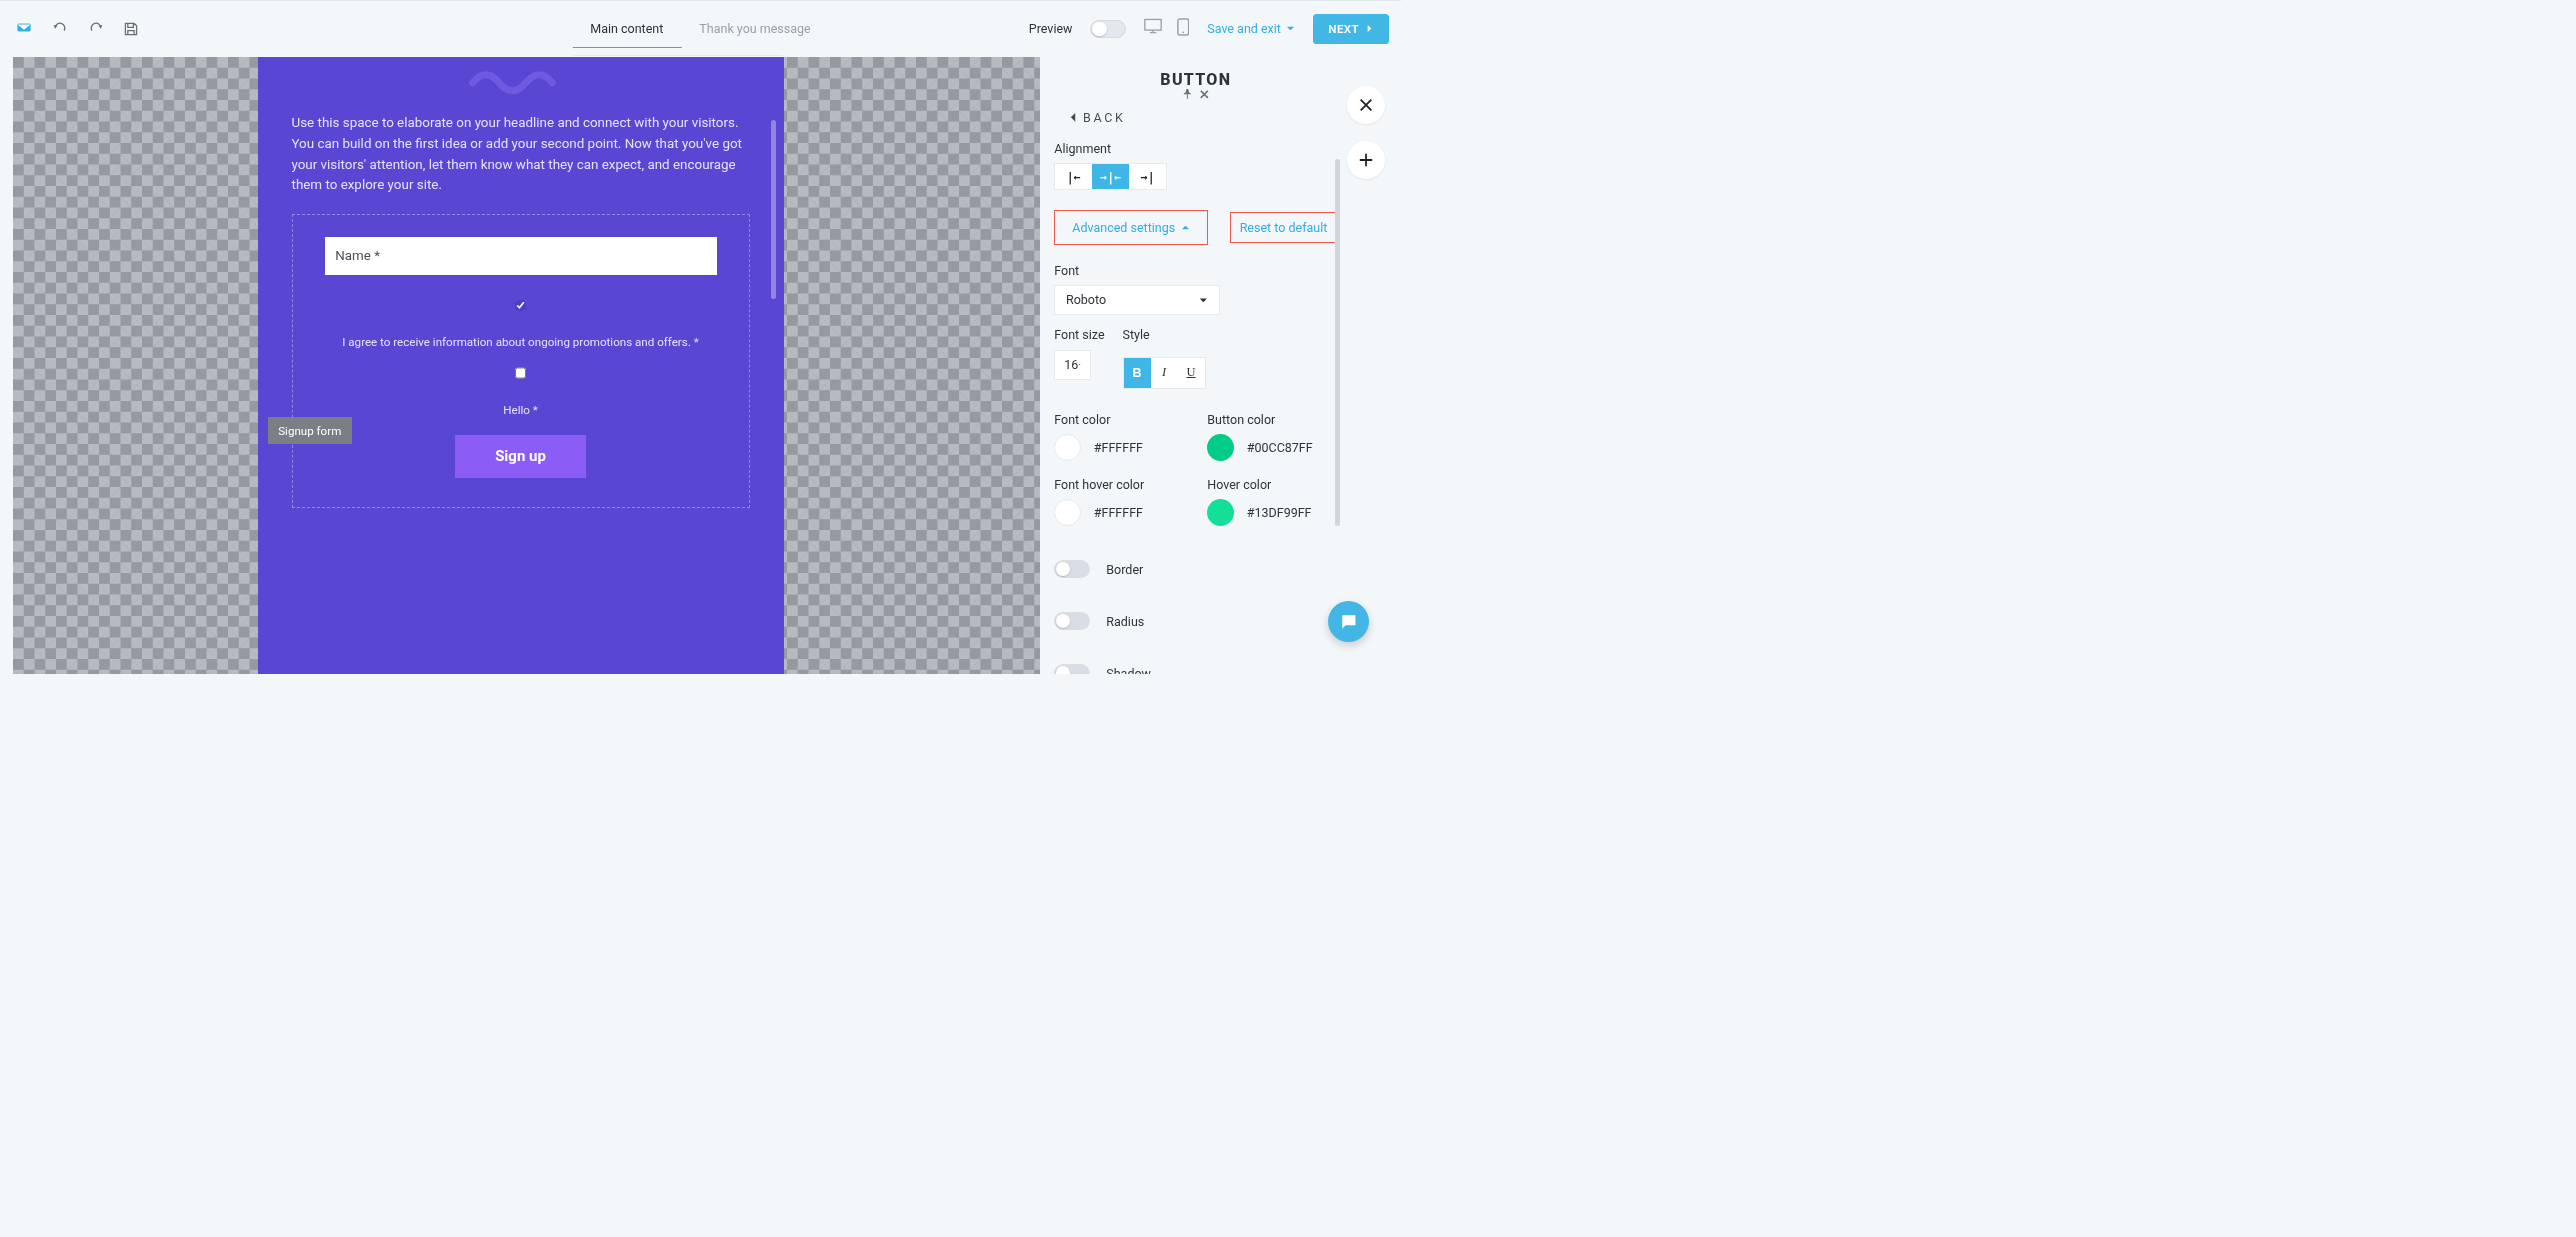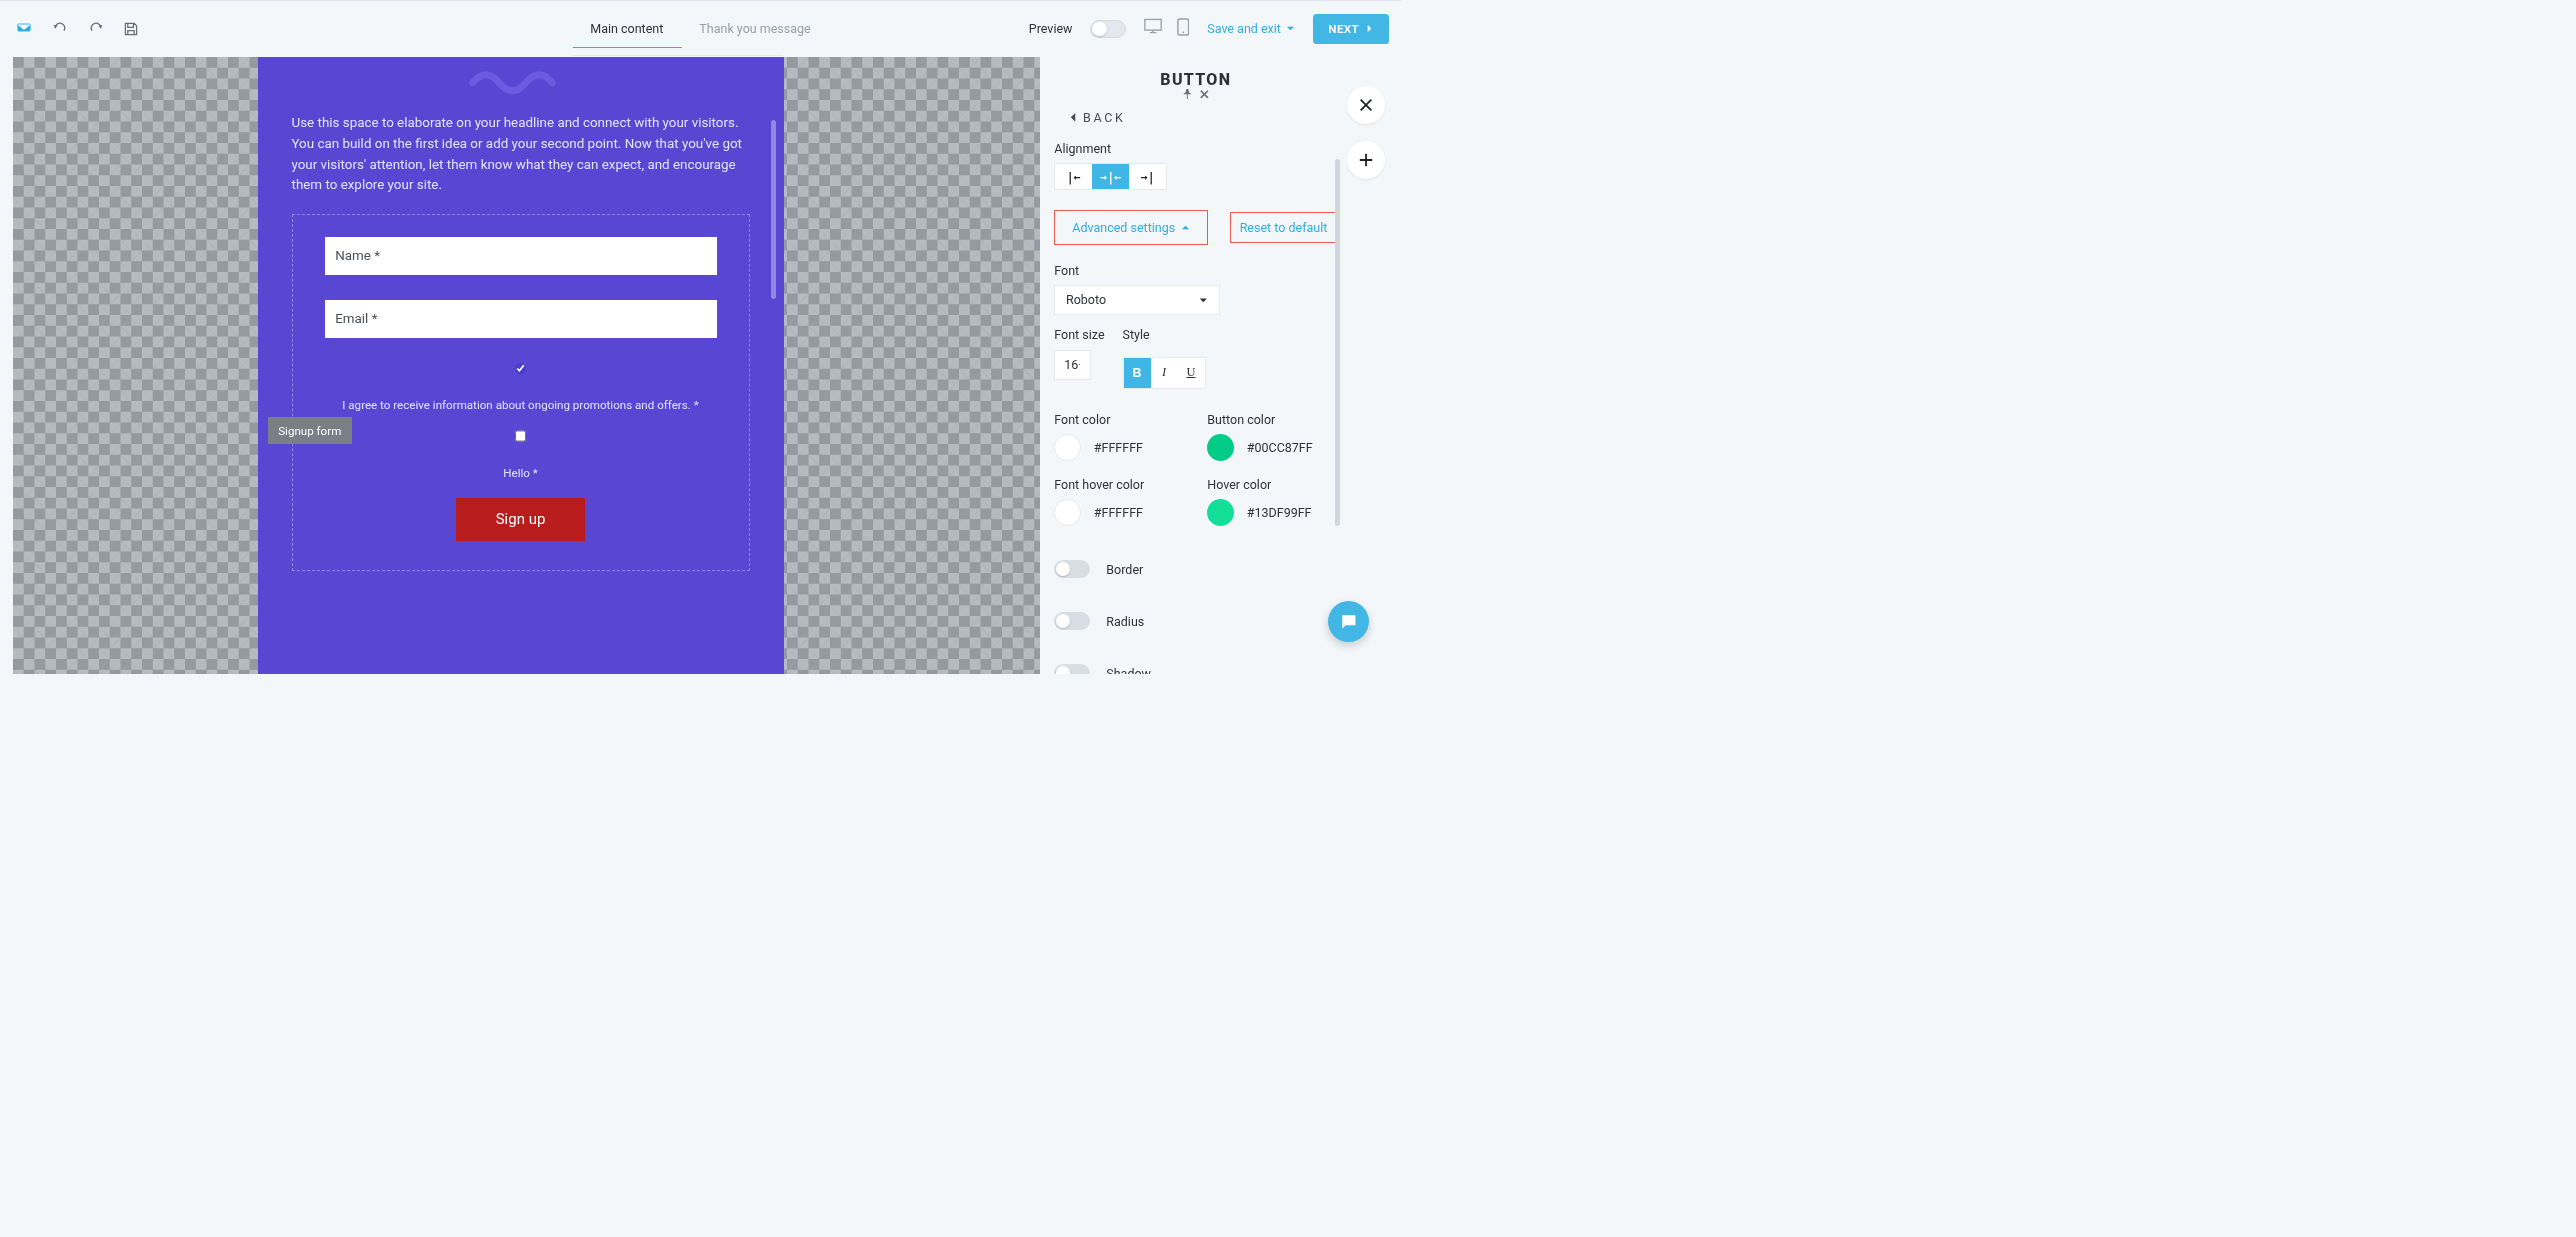--- a/index.html
+++ b/index.html
@@ -43,21 +43,21 @@
   .popup-logo { display:flex; justify-content:center; margin-bottom:9px; }
   .popup-logo svg { width: 107px; height: 39px; }
   .popup-scrolltrack { position: absolute; top: 64px; right: 7.2px; width: 5.4px; height: 179px; background: rgba(255,255,255,.35); border-radius: 2.7px; }
   .headline { font-size: 32px; font-weight: 800; line-height: 1.35; text-align: center; margin: 0 0 21.5px 0; }
   .bodytxt { font-size: 13.4px; line-height: 1.55; color: #e6e2ff; margin-bottom: 18px; }
   .form-label-tag { position: absolute; left: 255px; top: 360px; height: 27px; padding: 0 10.7px; background: #7a7f86; color: #fff; font-size: 11.6px; display: flex; align-items: center; }
   .form-box { border: 0.9px dashed rgba(255,255,255,.35); margin-top: 5.4px; padding: 21.5px 32px 29px 32px; }
   .tfield { width: 100%; height: 38px; background: #fff; color: #4a4f56; display: flex; align-items: center; padding: 0 10.7px; font-size: 13.4px; margin-bottom: 25px; }
   .chkline { display: flex; align-items: center; justify-content: center; gap: 24px; font-size: 11.6px; color: #e6e2ff; margin-bottom: 18px; flex-direction: column; }
   .chkline input { width: 11.6px; height: 11.6px; accent-color: #4b3ecc; }
-  .signup-btn { display: block; margin: 14.3px auto 0; background: #b91c1c; color: #fff; font-size: 15px; padding: 12.5px 40px; border: none; cursor: pointer; }
+  .signup-btn { display: block; margin: 14.3px auto 0; background: #8b5cf6; color: #fff; font-size: 15px; padding: 12.5px 40px; border: none; cursor: pointer; font-weight: bold; }
 
   
   .right-panel { position: absolute; top: 56px; right: 0; width: 361px; height: 617px; background: #f4f7fa; }
   .float-close { position: absolute; top: 29px; right: 16px; width: 38px; height: 38px; background: #fff; border-radius: 50%; display: flex; align-items: center; justify-content: center; cursor: pointer; box-shadow: 0 0.9px 2.7px rgba(0,0,0,.08); }
   .float-add  { position: absolute; top: 84px; right: 16px; width: 38px; height: 38px; background: #fff; border-radius: 50%; display: flex; align-items: center; justify-content: center; cursor: pointer; box-shadow: 0 0.9px 2.7px rgba(0,0,0,.08); }
   .float-close svg, .float-add svg { width: 16px; height: 16px; }
 
   .panel-inner { position: absolute; top: 12.5px; left: 14.3px; width: 283px; height: 605px; font-size: 12.5px; color: #2f3338; }
   .panel-title-row { display: flex; align-items: center; justify-content: space-between; flex-direction: column; }
   .panel-title { font-size: 16px; font-weight: 800; letter-spacing: 1.3px; }
@@ -176,23 +176,20 @@
       <svg viewBox="0 0 120 44">
           <path stroke="#6e5ae0" stroke-width="8" fill="none" stroke-linecap="round" d="M6 20 q15 -18 30 0 t30 0 t30 0"></path>
         </svg>
     </div>
     <div class="popup-scrolltrack"></div>
     <p class="bodytxt">Use this space to elaborate on your headline and connect with your visitors. You can build on the first idea or add your second point. Now that you've got your visitors' attention, let them know what they can expect, and encourage them to explore your site.</p>
     <div class="form-box">
       <div class="tfield">
           <span>Name *</span>
         </div>
-      <div class="tfield">
-          <span>Email *</span>
-        </div>
       <div class="chkline">
         <input type="checkbox" checked="" style="">
         <span>I agree to receive information about ongoing promotions and offers. *</span>
       </div>
       <div class="chkline">
         <input type="checkbox" style="">
         <span>Hello *</span>
       </div>
       <button class="signup-btn">Sign up</button>
     </div>

